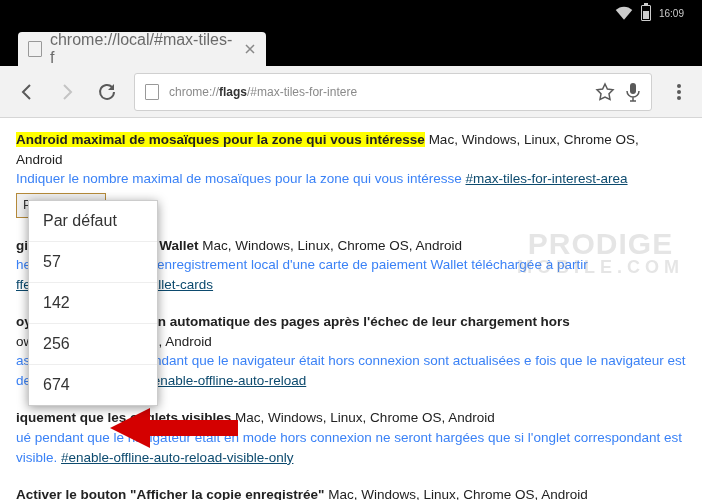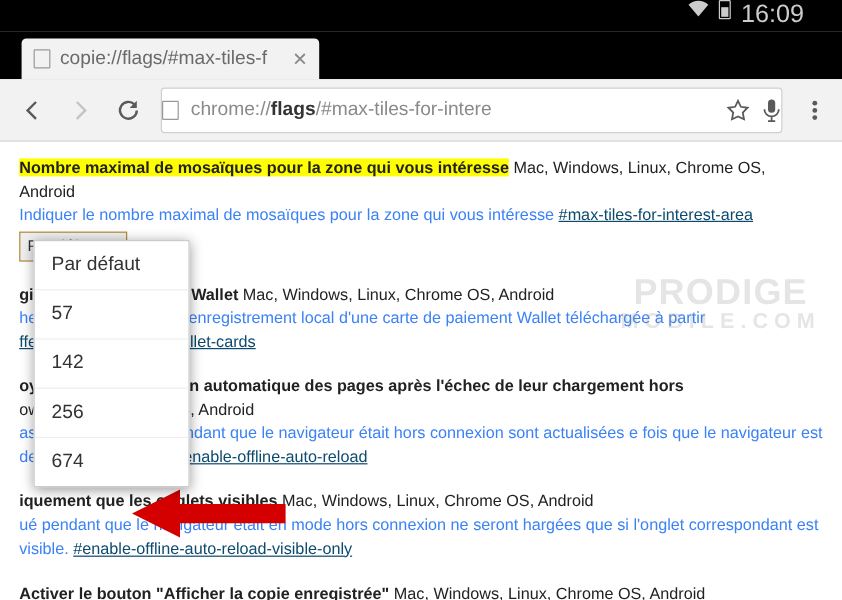--- a/index.html
+++ b/index.html
@@ -1,28 +1,28 @@
 <!DOCTYPE html>
 <html><head>
 <meta charset="utf-8">
 <style>
 *{margin:0;padding:0;box-sizing:border-box;font-family:Arial,Helvetica,sans-serif}
 body{width:702px;height:500px;background:#fff;overflow:hidden;position:relative}
-.status-bar{height:26px;background:#000;color:#ccc;display:flex;justify-content:flex-end;padding-right:32px;gap:8px;font-size:21px}
+.status-bar{height:26px;background:#000;color:#ccc;display:flex;justify-content:flex-end;align-items:center;padding-right:18px;gap:8px;font-size:10px}
 .wifi{width:18px;height:14px}
 .battery{width:10px;height:16px;border:1.5px solid #ccc;border-radius:1px;position:relative}
 .battery::before{content:"";position:absolute;top:-3px;left:2px;width:4px;height:2px;background:#ccc}
 .battery::after{content:"";position:absolute;bottom:1px;left:1px;right:1px;height:60%;background:#ccc}
 .tab-strip{height:40px;background:#000;display:flex;align-items:flex-end;padding-left:18px}
 .tab{background:#f2f2f2;height:34px;width:248px;display:flex;align-items:center;padding:0 10px;gap:8px;border-radius:4px 4px 0 0;color:#6a6a6a;font-size:16px}
 .page-icon{width:14px;height:16px;border:1.5px solid #999;border-radius:1px;position:relative}
 .toolbar{height:52px;background:#f2f2f2;display:flex;align-items:center;padding:0 10px 0 14px;gap:14px;border-bottom:1px solid #d6d6d6}
 .toolbar svg{flex:none}
 .nav-btn{display:flex;align-items:center;justify-content:center;width:26px;height:26px}
-.omnibox{flex:1;height:38px;background:#fff;border:1px solid #d0d0d0;border-radius:3px;display:flex;align-items:center;padding:0 0;gap:10px;color:#333;font-size:16px}
+.omnibox{flex:1;height:38px;background:#fff;border:1px solid #d0d0d0;border-radius:3px;display:flex;align-items:center;padding:0 10px;gap:10px;color:#333;font-size:12px}
 .url{white-space:nowrap;overflow:hidden}
 .url .dim{color:#8a8a8a}
 .url b{font-weight:700;color:#333}
 .content{padding:12px 16px 0;font-size:13.5px;line-height:1.45;color:#222}
 .flag-title{font-weight:700}
 .hl{background:#ffff00}
 .plat{font-weight:400}
 .desc{color:#3b82f6}
 .link{color:#0c4a6e;text-decoration:underline}
 .select-btn{margin-top:4px;display:inline-flex;align-items:center;gap:6px;border:1.5px solid #b58a3a;background:#efefef;padding:2px 6px;font-size:13px;color:#333}
@@ -42,21 +42,21 @@
   <svg class="wifi" viewBox="0 0 24 18">
       <path fill="#ccc" d="M12 18L1 5c6-6 16-6 22 0z"></path>
     </svg>
   <div class="battery"></div>
   <span>16:09</span>
 </div>
 
 <div class="tab-strip">
   <div class="tab">
     <div class="page-icon"></div>
-    <span>copie://flags/#max-tiles-f</span>
+    <span>chrome://local/#max-tiles-f</span>
     <svg width="12" height="12" style="margin-left:auto">
         <path stroke="#888" stroke-width="1.5" d="M2 2l8 8M10 2l-8 8"></path>
       </svg>
   </div>
 </div>
 
 <div class="toolbar">
   <div class="nav-btn">
       <svg width="20" height="20" viewBox="0 0 20 20">
         <path fill="none" stroke="#5a5a5a" stroke-width="2" d="M13 3l-7 7 7 7"></path>
@@ -88,21 +88,21 @@
       <svg width="18" height="18">
         <circle cx="9" cy="3" r="2" fill="#5a5a5a"></circle>
         <circle cx="9" cy="9" r="2" fill="#5a5a5a"></circle>
         <circle cx="9" cy="15" r="2" fill="#5a5a5a"></circle>
       </svg>
     </div>
 </div>
 
 <div class="content">
   <div class="entry" style="margin-top:0">
-    <span class="flag-title hl">Nombre maximal de mosaïques pour la zone qui vous intéresse</span>
+    <span class="flag-title hl">Android maximal de mosaïques pour la zone qui vous intéresse</span>
     <span class="plat">Mac, Windows, Linux, Chrome OS, Android</span><br>
     <span class="desc">Indiquer le nombre maximal de mosaïques pour la zone qui vous intéresse</span>
     <a class="link">#max-tiles-for-interest-area</a>
     <br>
     <div class="select-btn">
       <span>Par défaut</span>
       <div class="tri"></div>
     </div>
   </div>
 

